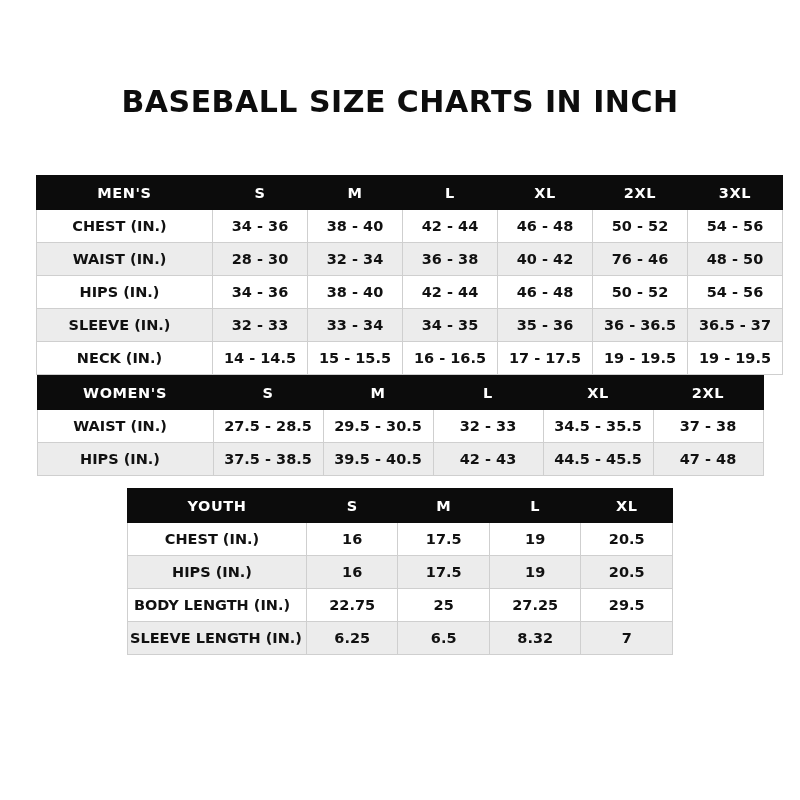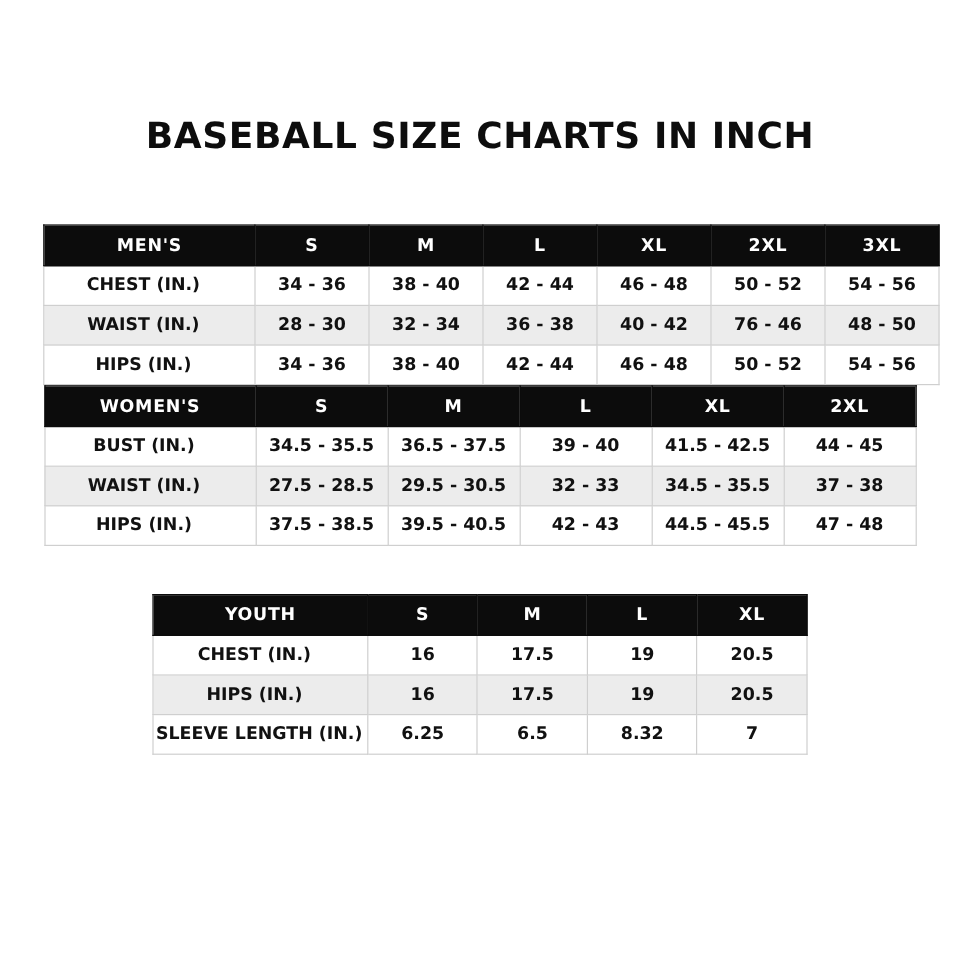--- a/index.html
+++ b/index.html
@@ -12,21 +12,21 @@
     background: #ffffff;
     font-family: "Liberation Sans", sans-serif;
     color: #111111;
     overflow: hidden;
   }
   .page {
     position: relative;
     width: 800px;
     height: 708px;
     box-sizing: border-box;
-    padding: 12px 36px;
+    padding: 0 36px;
   }
   .title {
     text-align: center;
     font-size: 30px;
     font-weight: bold;
     letter-spacing: 0.5px;
     color: #0d0d0d;
     margin: 0;
     padding-top: 84px;
     padding-bottom: 0;
@@ -71,21 +71,21 @@
     text-align: right;
     padding-right: 12px !important;
   }
   .chart thead th.corner {
     text-align: center;
   }
 
   
   #mens-wrap { margin-top: 56px; }
   #womens-wrap { }
-  #youth-wrap { margin-top: 40px; }
+  #youth-wrap { margin-top: 12px; }
 </style>
 </head>
 <body>
 
 <div class="page">
 
   <h1 class="title">BASEBALL SIZE CHARTS IN INCH</h1>
 
   <div id="mens-wrap">
     <table class="chart" id="mens-table" style="width: 726px;">
@@ -130,20 +130,38 @@
           </tr>
           <tr>
             <td class="row-label">HIPS (IN.)</td>
             <td>34 - 36</td>
             <td>38 - 40</td>
             <td>42 - 44</td>
             <td>46 - 48</td>
             <td>50 - 52</td>
             <td>54 - 56</td>
           </tr>
+          <tr>
+            <td class="row-label">SLEEVE (IN.)</td>
+            <td>32 - 33</td>
+            <td>33 - 34</td>
+            <td>34 - 35</td>
+            <td>35 - 36</td>
+            <td>36 - 36.5</td>
+            <td>36.5 - 37</td>
+          </tr>
+          <tr>
+            <td class="row-label">NECK (IN.)</td>
+            <td>14 - 14.5</td>
+            <td>15 - 15.5</td>
+            <td>16 - 16.5</td>
+            <td>17 - 17.5</td>
+            <td>19 - 19.5</td>
+            <td>19 - 19.5</td>
+          </tr>
         </tbody>
     </table>
   </div>
 
   <div id="womens-wrap">
     <table class="chart" id="womens-table" style="width: 622px;">
       <colgroup>
           <col style="width: 176px;">
           <col style="width: 110px;">
           <col style="width: 110px;">
@@ -156,28 +174,20 @@
             <th class="corner">WOMEN'S</th>
             <th>S</th>
             <th>M</th>
             <th>L</th>
             <th>XL</th>
             <th>2XL</th>
           </tr>
         </thead>
       <tbody>
           <tr>
-            <td class="row-label">BUST (IN.)</td>
-            <td>34.5 - 35.5</td>
-            <td>36.5 - 37.5</td>
-            <td>39 - 40</td>
-            <td>41.5 - 42.5</td>
-            <td>44 - 45</td>
-          </tr>
-          <tr>
             <td class="row-label">WAIST (IN.)</td>
             <td>27.5 - 28.5</td>
             <td>29.5 - 30.5</td>
             <td>32 - 33</td>
             <td>34.5 - 35.5</td>
             <td>37 - 38</td>
           </tr>
           <tr>
             <td class="row-label">HIPS (IN.)</td>
             <td>37.5 - 38.5</td>
@@ -217,20 +227,27 @@
             <td>20.5</td>
           </tr>
           <tr>
             <td class="row-label">HIPS (IN.)</td>
             <td>16</td>
             <td>17.5</td>
             <td>19</td>
             <td>20.5</td>
           </tr>
           <tr>
+            <td class="row-label">BODY LENGTH (IN.)</td>
+            <td>22.75</td>
+            <td>25</td>
+            <td>27.25</td>
+            <td>29.5</td>
+          </tr>
+          <tr>
             <td class="row-label">SLEEVE LENGTH (IN.)</td>
             <td>6.25</td>
             <td>6.5</td>
             <td>8.32</td>
             <td>7</td>
           </tr>
         </tbody>
     </table>
   </div>
 

